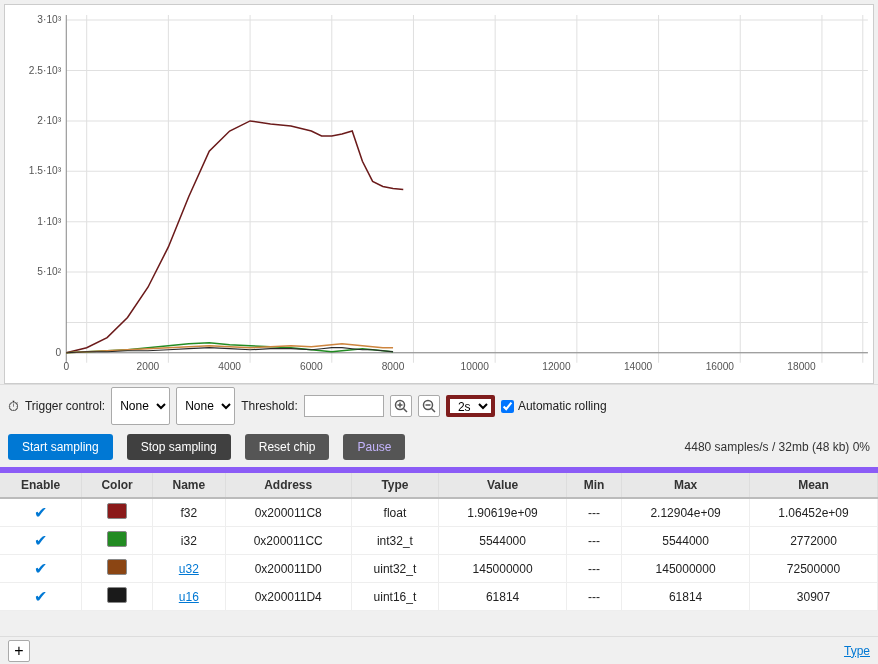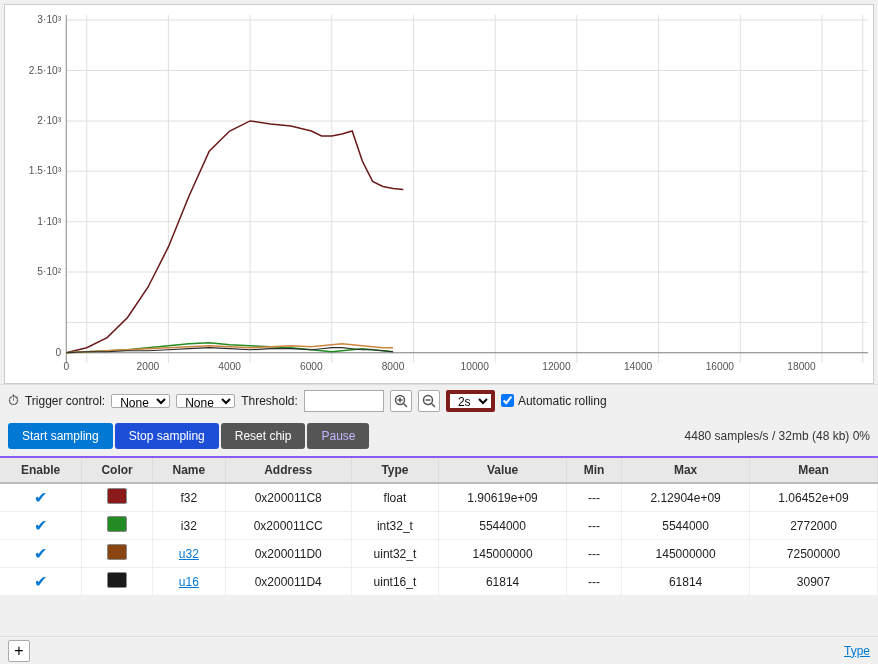--- a/index.html
+++ b/index.html
@@ -6,36 +6,36 @@
     body { font-family: 'Segoe UI', Arial, sans-serif; font-size: 12px; background: #f0f0f0; color: #222; }
 
     #app { width: 878px; height: 664px; display: flex; flex-direction: column; background: #f0f0f0; overflow: hidden; }
 
     
     #chart-area { flex: 0 0 380px; background: #fff; border: 1px solid #ccc; margin: 4px 4px 0 4px; position: relative; overflow: hidden; }
 
     
     #trigger-bar { flex: 0 0 32px; display: flex; align-items: center; padding: 2px 8px; gap: 6px; background: #f0f0f0; border-top: 1px solid #ddd; }
     #trigger-bar label { font-size: 12px; }
-    .trigger-select { height: 14px; font-size: 12px; padding: 0 4px; border: 1px solid #aaa; background: #fff; border-radius: 2px; }
+    .trigger-select { height: 38px; font-size: 12px; padding: 0 4px; border: 1px solid #aaa; background: #fff; border-radius: 2px; }
     .zoom-btn { width: 22px; height: 22px; background: #fff; border: 1px solid #aaa; border-radius: 2px; cursor: pointer; display: flex; align-items: center; justify-content: center; font-size: 13px; }
     .time-select { height: 22px; font-size: 12px; padding: 0 4px; border: 4px solid #7f1d1d; background: #fff; border-radius: 2px; }
     .auto-roll { display: flex; align-items: center; gap: 4px; font-size: 12px; }
     .auto-roll input { margin: 0; }
 
     
-    #action-bar { flex: 0 0 40px; display: flex; align-items: center; padding: 4px 8px; gap: 2px; background: #f0f0f0; }
+    #action-bar { flex: 0 0 40px; display: flex; align-items: center; padding: 4px 8px; gap: 14px; background: #f0f0f0; }
     .btn-start { background: #0078d4; color: #fff; border: none; border-radius: 3px; padding: 6px 14px; font-size: 12px; cursor: pointer; font-weight: 500; }
-    .btn-stop { background: #1d4ed8; color: #fff; border: none; border-radius: 3px; padding: 6px 14px; font-size: 12px; cursor: pointer; font-weight: 500; }
+    .btn-stop { background: #404040; color: #fff; border: none; border-radius: 3px; padding: 6px 14px; font-size: 12px; cursor: pointer; font-weight: 500; }
     .btn-reset { background: #555; color: #fff; border: none; border-radius: 3px; padding: 6px 14px; font-size: 12px; cursor: pointer; font-weight: 500; }
     .btn-pause { background: #555; color: #c4b5fd; border: none; border-radius: 3px; padding: 6px 14px; font-size: 12px; cursor: pointer; font-weight: 500; }
     .sample-info { margin-left: auto; font-size: 12px; color: #333; }
 
     
-    #data-table { flex: 1; overflow-y: auto; border-top: 2px solid #8b5cf6; }
+    #data-table { flex: 1; overflow-y: auto; border-top: 6px solid #8b5cf6; }
     table { width: 100%; border-collapse: collapse; background: #fff; }
     thead tr { background: #e8e8e8; border-bottom: 2px solid #bbb; }
     th { padding: 5px 8px; text-align: center; font-size: 12px; font-weight: 600; color: #333; border-right: 1px solid #ddd; }
     td { padding: 4px 8px; text-align: center; font-size: 12px; border-bottom: 1px solid #eee; border-right: 1px solid #eee; }
 
     .color-swatch { width: 20px; height: 16px; display: inline-block; border: 1px solid #888; border-radius: 2px; }
 
     
     #footer { flex: 0 0 28px; display: flex; align-items: center; padding: 2px 8px; background: #f0f0f0; border-top: 1px solid #ddd; }
     .add-btn { width: 22px; height: 22px; background: #fff; border: 1px solid #aaa; border-radius: 2px; cursor: pointer; font-size: 16px; display: flex; align-items: center; justify-content: center; }

